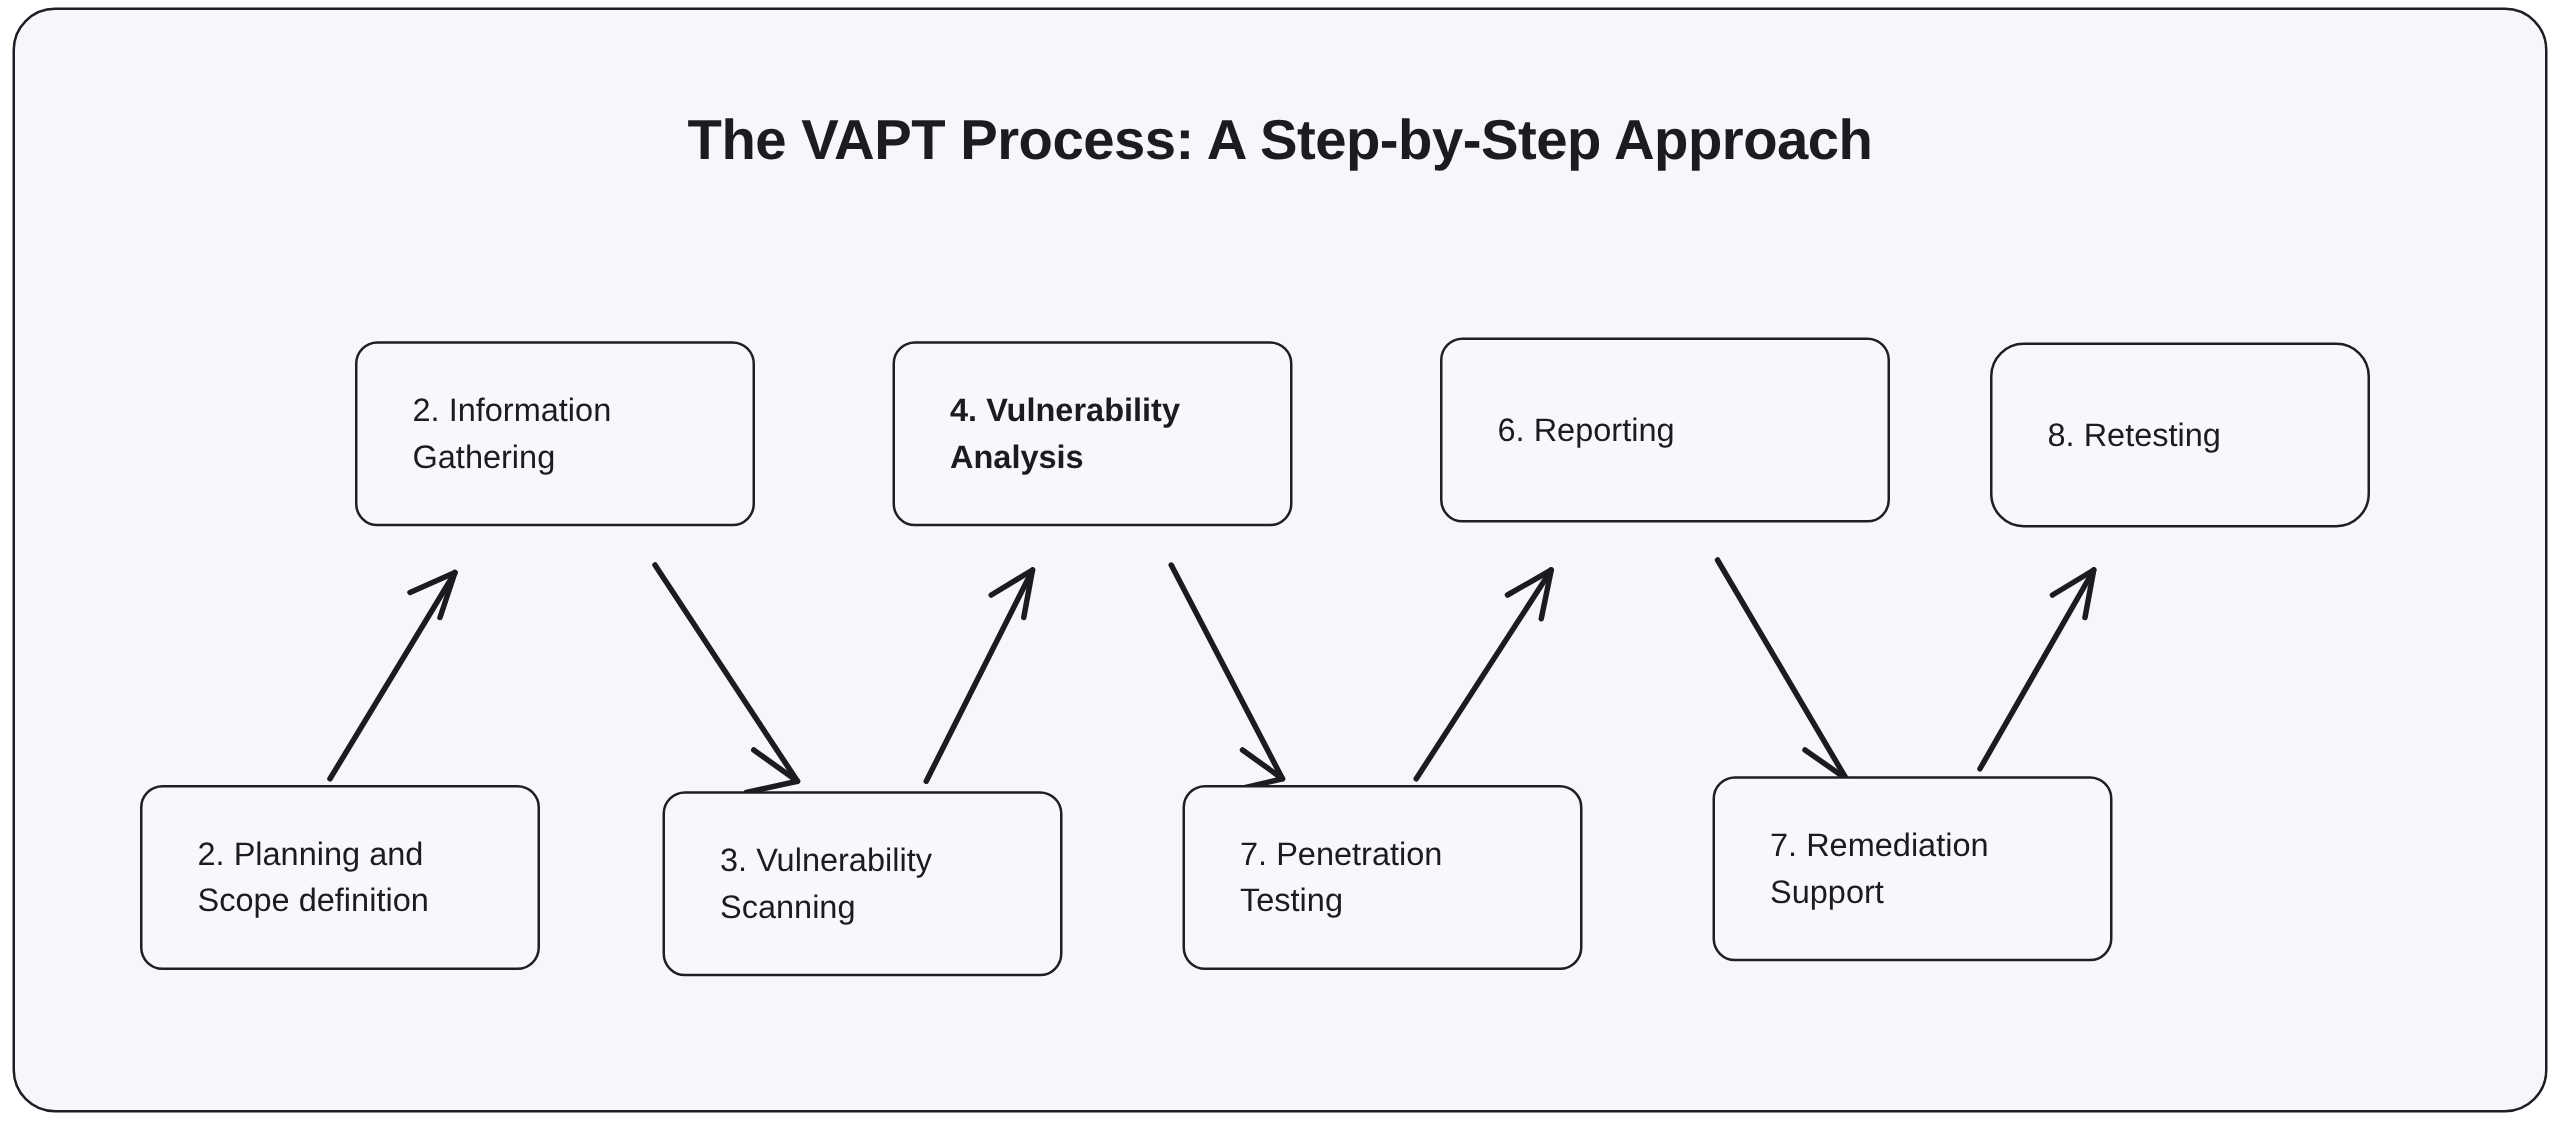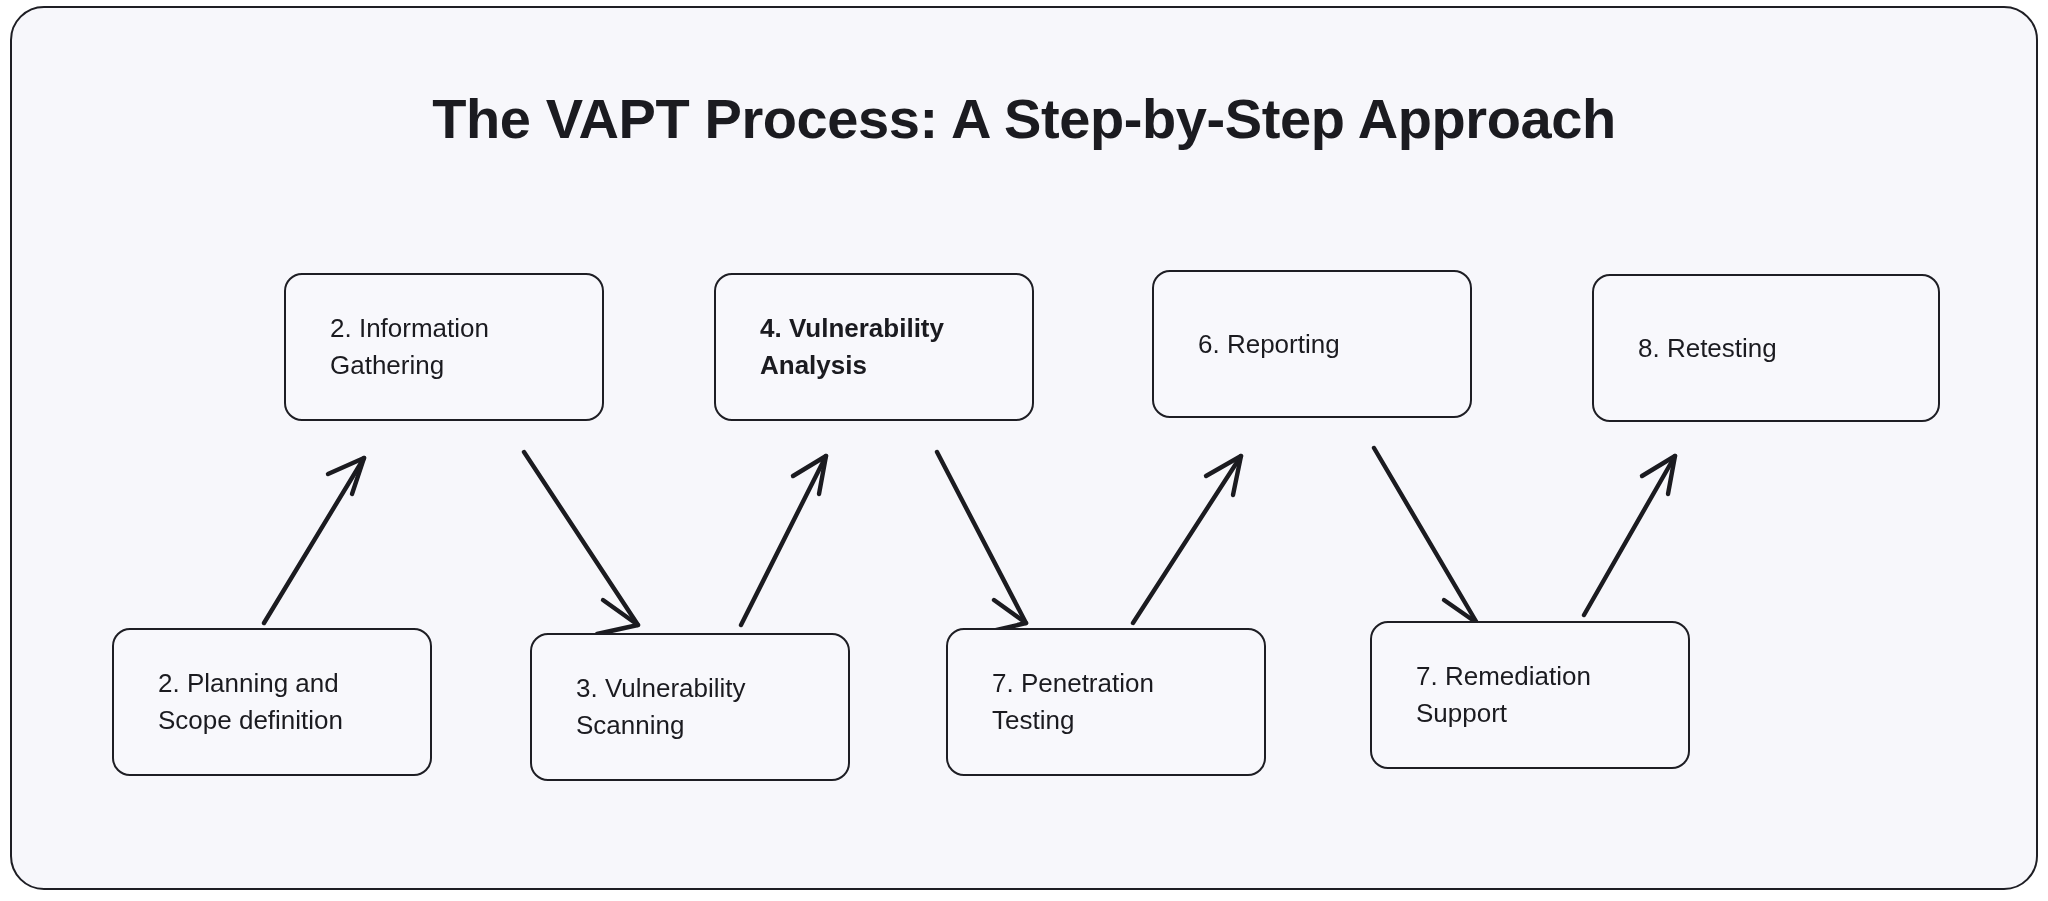--- a/index.html
+++ b/index.html
@@ -26,21 +26,21 @@
     border-radius: 34px;
     box-sizing: border-box;
   }
 
   #diagram-title {
     position: absolute;
     left: 0;
     top: 78px;
     width: 100%;
     text-align: center;
-    font-size: 56px;
+    font-size: 45px;
     font-weight: 700;
     color: #1b1b20;
     letter-spacing: -0.4px;
     white-space: nowrap;
   }
 
   .node {
     position: absolute;
     background: #f8f8fc;
     border: 2.6px solid #1e1e24;
@@ -116,25 +116,25 @@
   <div class="node" style="left:272px; top:265px; width:320px; height:148px;">
     <span class="node-label">2. Information
 Gathering</span>
   </div>
 
   <div class="node" style="left:702px; top:265px; width:320px; height:148px;font-weight:bold;">
     <span class="node-label">4. Vulnerability
 Analysis</span>
   </div>
 
-  <div class="node" style="left:1140px; top:262px; width:320px; height:148px;">
+  <div class="node" style="left:1140px; top:262px; width:360px; height:148px;">
     <span class="node-label">6. Reporting</span>
   </div>
 
-  <div class="node" style="left:1580px; top:266px; width:348px; height:148px;">
+  <div class="node" style="left:1580px; top:266px; width:304px; height:148px;border-radius:27px;">
     <span class="node-label">8. Retesting</span>
   </div>
 
   <div class="node" style="left:100px; top:620px; width:320px; height:148px;">
     <span class="node-label">2. Planning and
 Scope definition</span>
   </div>
 
   <div class="node" style="left:518px; top:625px; width:320px; height:148px;">
     <span class="node-label">3. Vulnerability

